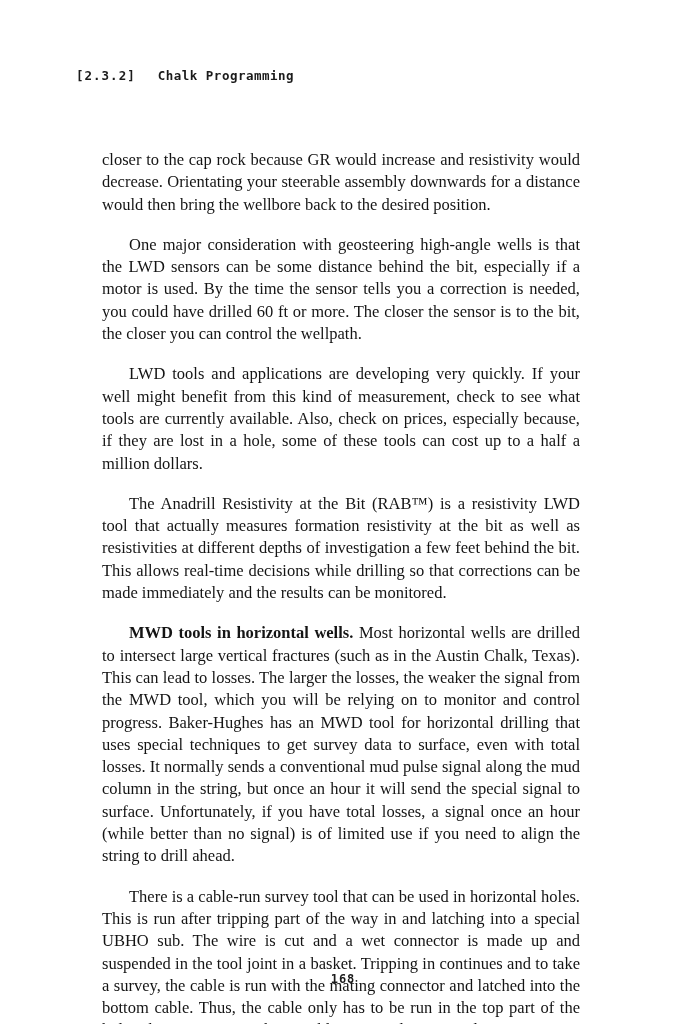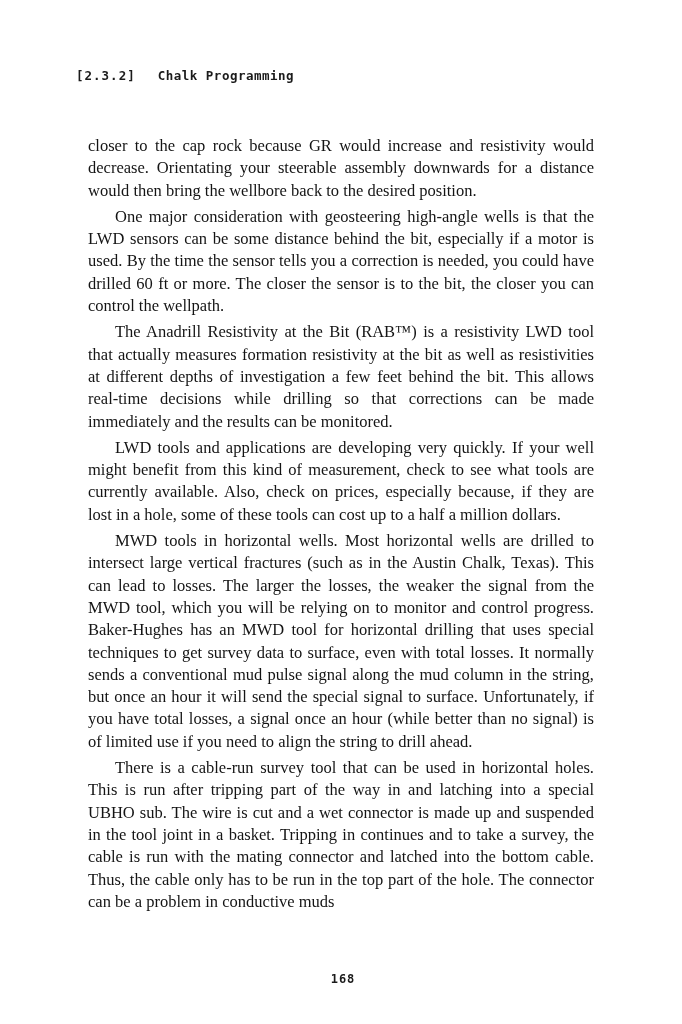--- a/index.html
+++ b/index.html
@@ -39,28 +39,28 @@
     top: 131px;
     left: 84px;
     width: 514px;
     font-family: "Liberation Serif", "DejaVu Serif", serif;
     font-size: 16.5px;
     line-height: 22.3px;
     text-align: justify;
     color: #141414;
   }
   .body-text p {
-    margin: 4px;
+    margin: 18px;
     padding: 0;
   }
   .body-text p.indent {
     text-indent: 27px;
   }
   .body-text strong {
-    font-weight: normal;
+    font-weight: bold;
   }
   .folio {
     position: absolute;
     bottom: 38px;
     left: 4px;
     right: 0;
     text-align: center;
     font-family: "DejaVu Sans Mono", monospace;
     font-size: 12px;
     font-weight: bold;
@@ -75,21 +75,21 @@
 
   <div class="running-head">
     <span class="section-number">[2.3.2]</span>
     <span class="section-title">Chalk Programming</span>
   </div>
 
   <div class="body-text">
 
   <p class="para">closer to the cap rock because GR would increase and resistivity would decrease. Orientating your steerable assembly downwards for a distance would then bring the wellbore back to the desired position.</p>
       <p class="para indent">One major consideration with geosteering high-angle wells is that the LWD sensors can be some distance behind the bit, especially if a motor is used. By the time the sensor tells you a correction is needed, you could have drilled 60 ft or more. The closer the sensor is to the bit, the closer you can control the wellpath.</p>
+      <p class="para indent">LWD tools and applications are developing very quickly. If your well might benefit from this kind of measurement, check to see what tools are currently available. Also, check on prices, especially because, if they are lost in a hole, some of these tools can cost up to a half a million dollars.</p>
       <p class="para indent">The Anadrill Resistivity at the Bit (RAB™) is a resistivity LWD tool that actually measures formation resistivity at the bit as well as resistivities at different depths of investigation a few feet behind the bit. This allows real-time decisions while drilling so that corrections can be made immediately and the results can be monitored.</p>
-      <p class="para indent">LWD tools and applications are developing very quickly. If your well might benefit from this kind of measurement, check to see what tools are currently available. Also, check on prices, especially because, if they are lost in a hole, some of these tools can cost up to a half a million dollars.</p>
       <p class="para indent"><strong>MWD tools in horizontal wells.</strong> Most horizontal wells are drilled to intersect large vertical fractures (such as in the Austin Chalk, Texas). This can lead to losses. The larger the losses, the weaker the signal from the MWD tool, which you will be relying on to monitor and control progress. Baker-Hughes has an MWD tool for horizontal drilling that uses special techniques to get survey data to surface, even with total losses. It normally sends a conventional mud pulse signal along the mud column in the string, but once an hour it will send the special signal to surface. Unfortunately, if you have total losses, a signal once an hour (while better than no signal) is of limited use if you need to align the string to drill ahead.</p>
       <p class="para indent">There is a cable-run survey tool that can be used in horizontal holes. This is run after tripping part of the way in and latching into a special UBHO sub. The wire is cut and a wet connector is made up and suspended in the tool joint in a basket. Tripping in continues and to take a survey, the cable is run with the mating connector and latched into the bottom cable. Thus, the cable only has to be run in the top part of the hole. The connector can be a problem in conductive muds</p>
     </div>
 
   <div class="folio">168</div>
 
 </div>
 
 </body></html>

